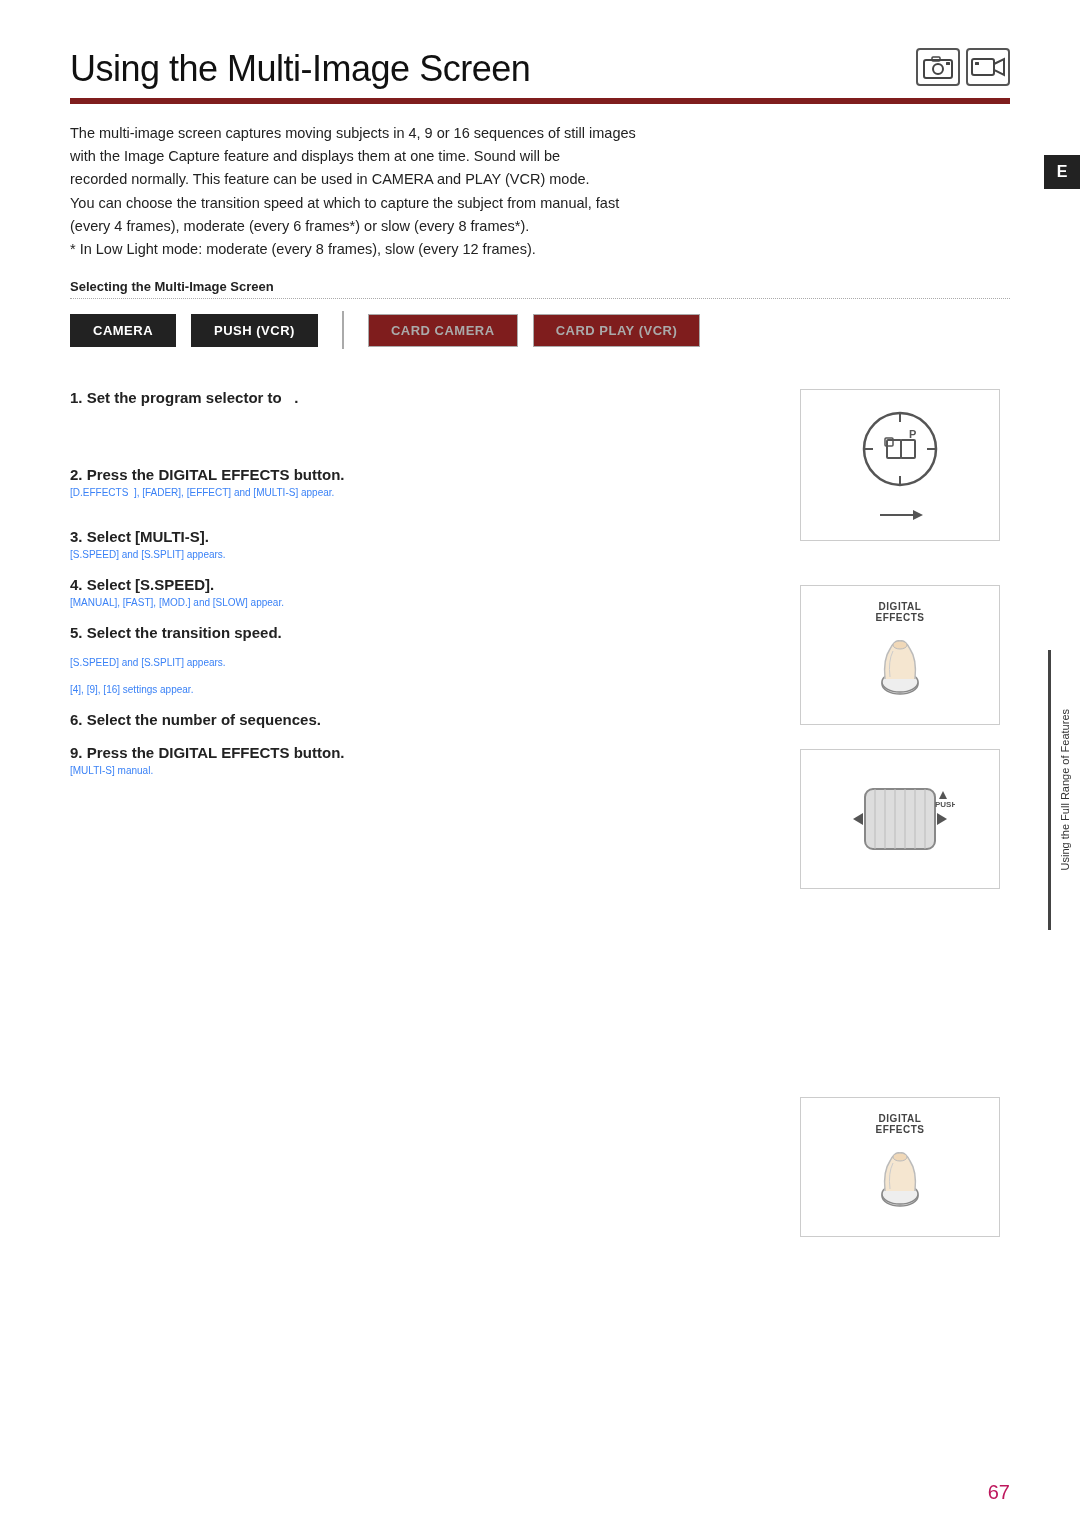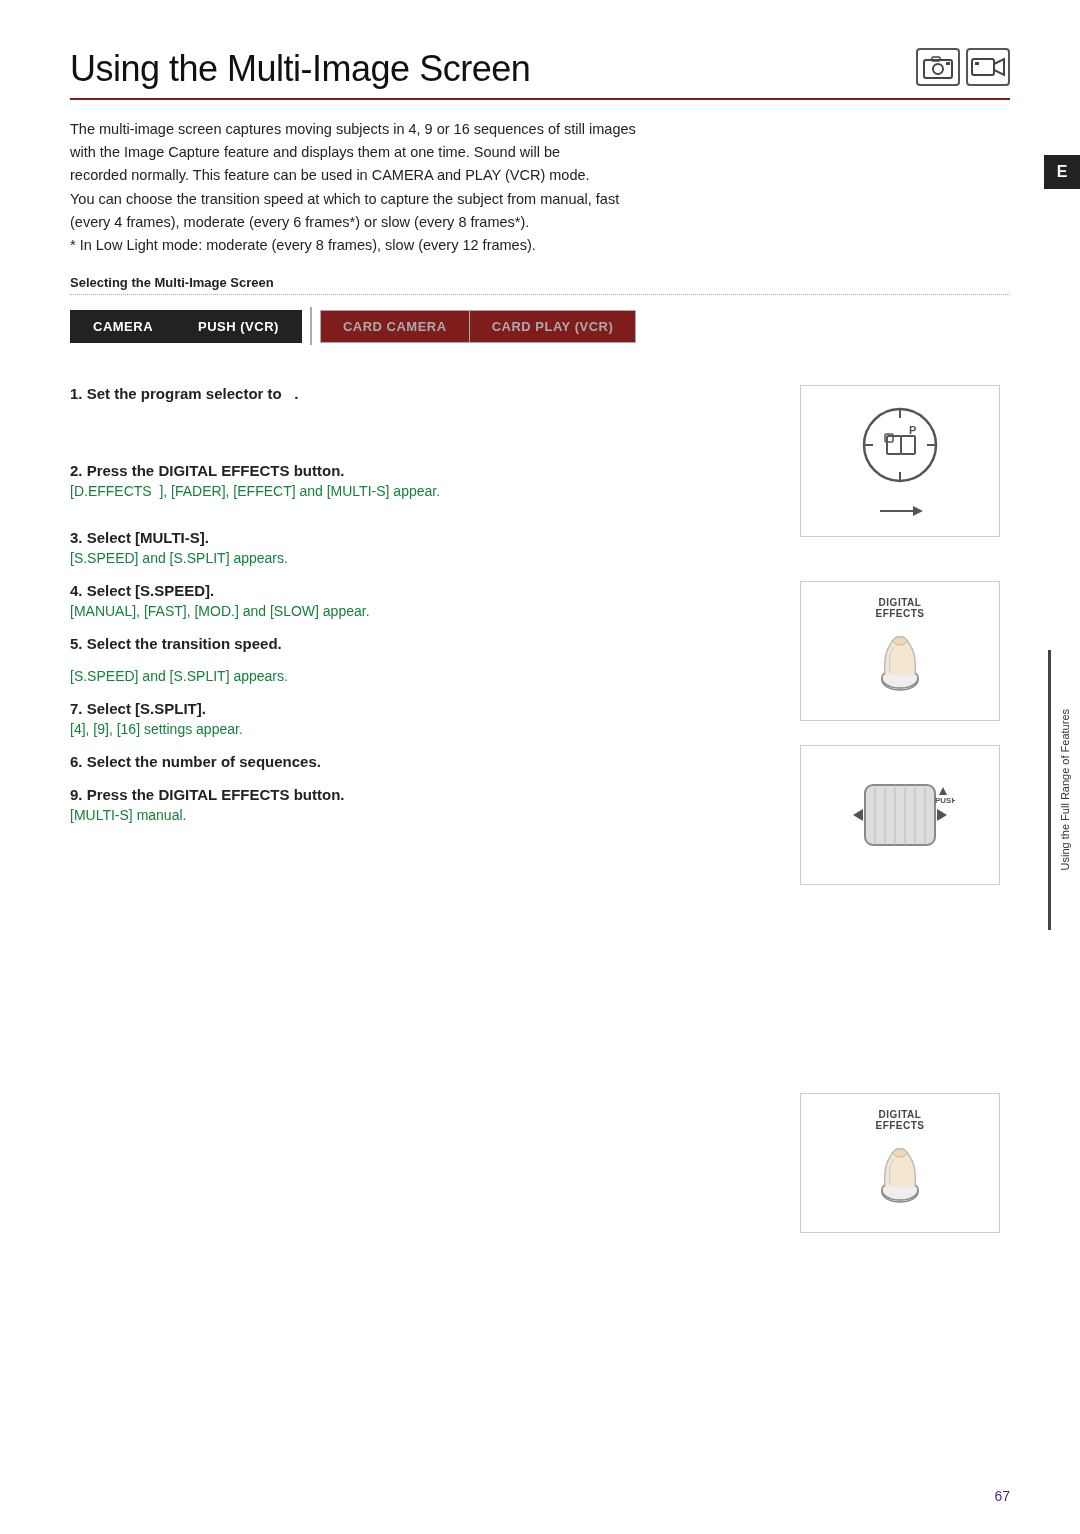--- a/index.html
+++ b/index.html
@@ -18,21 +18,21 @@
       padding: 48px 70px 48px 70px;
       width: 1080px;
       height: 1534px;
     }
 
     
     .title-row {
       display: flex;
       align-items: flex-end;
       justify-content: space-between;
-      border-bottom: 2px solid #7f1d1d;
+      border-bottom: 6px solid #7f1d1d;
       padding-bottom: 8px;
       margin-bottom: 18px;
     }
     .page-title {
       font-size: 36px;
       font-weight: normal;
       color: #111;
       letter-spacing: -0.5px;
     }
     .title-icons {
@@ -69,21 +69,21 @@
       border: none;
       border-top: 1px dotted #aaa;
       margin-bottom: 12px;
     }
 
     
     .mode-tabs {
       display: flex;
       align-items: center;
       margin-bottom: 22px;
-      gap: 0;
+      gap: 16px;
     }
     .mode-tab {
       padding: 8px 22px;
       font-size: 13px;
       font-weight: bold;
       letter-spacing: 0.5px;
       border: 1px solid #aaa;
     }
     .mode-tab.active {
       background: #222;
@@ -123,23 +123,23 @@
     
     .step {
       margin-bottom: 16px;
     }
     .step-title {
       font-size: 15px;
       font-weight: bold;
       margin-bottom: 4px;
     }
     .step-desc {
-      font-size: 14px;
+      font-size: 10px;
       margin-left: 0px;
-      color: #15803d;
+      color: #3b82f6;
     }
 
     
     .img-box {
       width: 200px;
       border: 1px solid #ccc;
       display: flex;
       flex-direction: column;
       align-items: center;
       justify-content: center;
@@ -149,22 +149,22 @@
     }
     .img-box svg {
       display: block;
     }
 
     
     .page-number {
       position: absolute;
       bottom: 30px;
       right: 70px;
-      font-size: 14px;
-      color: #4c1d95;
+      font-size: 20px;
+      color: #be185d;
     }
 
     
     .e-tab {
       position: absolute;
       right: 0;
       top: 155px;
       width: 36px;
       background: #222;
       color: #fff;
@@ -288,23 +288,20 @@
         <div class="step-title">
           <strong>5. Select the transition speed.</strong>
         </div>
       </div>
 
       <div class="step">
         <div class="step-desc">[S.SPEED] and [S.SPLIT] appears.</div>
       </div>
 
       <div class="step">
-        <div class="step-title">
-          <strong>7. Select [S.SPLIT].</strong>
-        </div>
         <div class="step-desc">[4], [9], [16] settings appear.</div>
       </div>
 
       <div class="step">
         <div class="step-title">
           <strong>6. Select the number of sequences.</strong>
         </div>
       </div>
 
       <div class="step">

